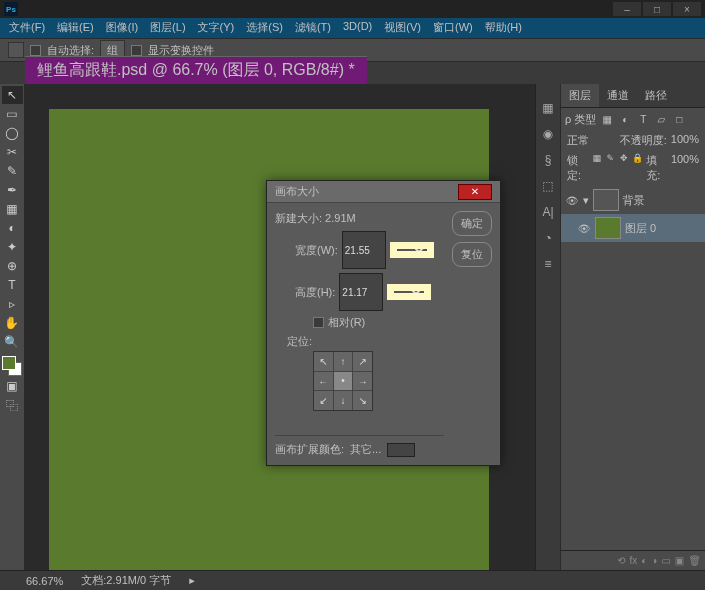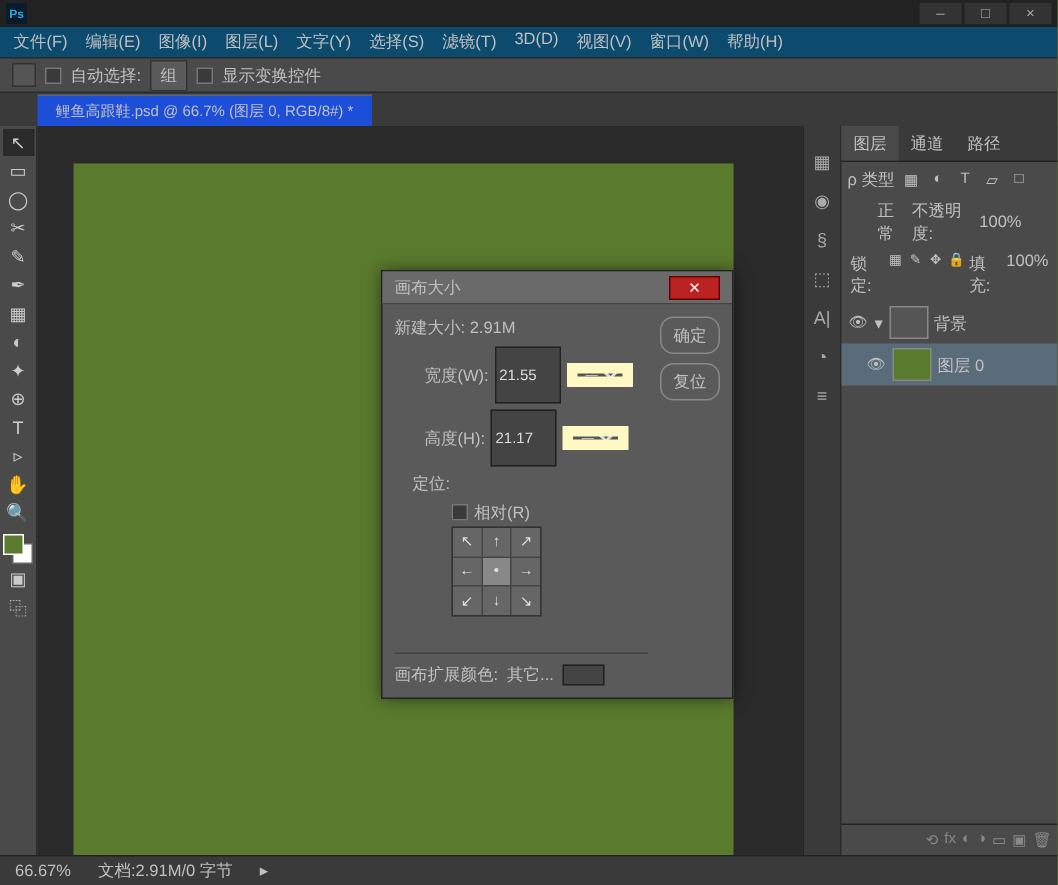--- a/index.html
+++ b/index.html
@@ -8,50 +8,50 @@
 .ps-logo{width:14px;height:14px;background:#0b1b2e;color:#29abe2;font-size:8px;font-weight:bold;display:flex;align-items:center;justify-content:center;margin-right:4px}
 .window-controls{margin-left:auto;display:flex;gap:2px}
 .win-btn{width:28px;height:14px;background:#333;display:flex;align-items:center;justify-content:center;font-size:10px;color:#aaa}
 .menubar{height:20px;background:#0c4a6e;display:flex;align-items:flex-start;padding:0 4px;gap:2px}
 .menubar span{padding:2px 5px;font-size:11px}
 .optionsbar{height:24px;background:#4a4a4a;display:flex;align-items:center;padding:0 8px;gap:6px;border-top:1px solid #2a2a2a;border-bottom:1px solid #2a2a2a}
 .opt-icon{width:16px;height:16px;background:#555;border:1px solid #333}
 .chk{width:11px;height:11px;border:1px solid #777;display:inline-block;background:#3a3a3a}
 .btn-sm{padding:2px 6px;background:#5a5a5a;border:1px solid #333;font-size:11px}
 .tabbar{height:22px;background:#3a3a3a;display:flex;align-items:flex-end;padding-left:25px}
-.doctab{padding:3px 12px;background:#1d4ed8;border-top:1px solid #666;font-size:10px}
+.doctab{padding:3px 12px;background:#701a75;border-top:1px solid #666;font-size:16px}
 .main{display:flex;height:calc(590px - 18px - 20px - 24px - 22px - 20px)}
 .toolbox{width:25px;background:#4a4a4a;border-right:1px solid #2a2a2a;display:flex;flex-direction:column;align-items:center;padding-top:2px;gap:1px}
 .tool{width:21px;height:18px;display:flex;align-items:center;justify-content:center;font-size:12px;color:#ccc}
 .tool.active{background:#2a2a2a}
 .swatch{width:20px;height:20px;margin-top:4px;position:relative}
 .swatch .fg{width:14px;height:14px;background:#5a7a2e;border:1px solid #fff;position:absolute;top:0;left:0}
 .swatch .bg{width:14px;height:14px;background:#fff;border:1px solid #666;position:absolute;bottom:0;right:0}
 .canvas-area{flex:1;background:#2a2a2a;position:relative;overflow:hidden}
 .canvas{position:absolute;top:25px;left:24px;width:440px;height:500px;background:#5a7a2e}
 .midcol{width:25px;background:#3a3a3a;display:flex;flex-direction:column;align-items:center;gap:8px;padding-top:15px;border-left:1px solid #222}
 .midicon{width:18px;height:18px;display:flex;align-items:center;justify-content:center;color:#aaa;font-size:12px}
 .panels{width:145px;background:#4a4a4a;border-left:1px solid #2a2a2a;display:flex;flex-direction:column}
 .panel-tabs{display:flex;background:#3a3a3a;border-bottom:1px solid #222}
 .panel-tabs span{padding:4px 8px;font-size:11px}
 .panel-tabs span.active{background:#4a4a4a}
 .panel-tools{display:flex;gap:4px;padding:4px;align-items:center;font-size:10px;color:#888}
 .panel-tools .ticon{width:14px;height:12px;font-size:10px;text-align:center}
-.opts-row{display:flex;align-items:center;padding:2px 24px;gap:4px;font-size:10px}
+.opts-row{display:flex;align-items:flex-start;padding:2px 6px;gap:4px;font-size:10px}
 .lock-row{display:flex;gap:3px;padding:3px 6px;font-size:10px;}
 .lock-row .li{width:12px;height:12px;font-size:9px;text-align:center}
 .layer-row{display:flex;align-items:center;padding:3px 4px;gap:4px}
 .layer-row.sel{background:#5a6b7a}
 .eye{width:14px;text-align:center;font-size:10px}
 .thumb{width:26px;height:22px;background:#5a7a2e;border:1px solid #888}
 .thumb.grp{background:#555}
-.statusbar{height:20px;background:#3a3a3a;display:flex;align-items:center;padding:0 10px;gap:18px;font-size:10px;border-top:1px solid #222}
+.statusbar{height:20px;background:#3a3a3a;display:flex;align-items:center;padding:0 26px;gap:18px;font-size:10px;border-top:1px solid #222}
 .panel-footer{margin-top:auto;display:flex;gap:4px;padding:4px;border-top:1px solid #222;justify-content:flex-end}
 .panel-footer span{font-size:10px;color:#888}
-.dialog{position:absolute;top:180px;left:254px;width:235px;background:#5a5a5a;border:1px solid #222;box-shadow:0 0 10px rgba(0,0,0,.5)}
+.dialog{position:absolute;top:180px;left:266px;width:235px;background:#5a5a5a;border:1px solid #222;box-shadow:0 0 10px rgba(0,0,0,.5)}
 .dlg-title{height:22px;background:#6a6a6a;display:flex;align-items:center;padding:0 8px;border-bottom:1px solid #444}
 .dlg-close{margin-left:auto;width:34px;height:16px;background:#bb2222;color:#fff;display:flex;align-items:center;justify-content:center;font-size:10px;border:1px solid #600}
 .dlg-body{padding:8px;display:flex;gap:8px}
 .dlg-left{flex:1}
 .dlg-right{width:40px;display:flex;flex-direction:column;gap:6px}
 .dlg-btn{padding:4px 2px;background:#5a5a5a;border:1px solid #888;border-radius:9px;text-align:center;font-size:11px}
 .sect{margin-bottom:6px}
 .sect-title{font-size:11px;margin-bottom:3px}
 .row{display:flex;align-items:center;gap:4px;padding:2px 0 2px 20px;font-size:11px}
 .row input{width:44px;height:16px;background:#444;border:1px solid #222;color:#ddd;font-size:10px;padding:18px 2px}
@@ -208,26 +208,26 @@
         <div class="row">
           <span>宽度(W):</span>
           <input value="21.55" style="">
           <select><option>厘米</option></select>
         </div>
         <div class="row">
           <span>高度(H):</span>
           <input value="21.17" style="">
           <select><option>厘米</option></select>
         </div>
-        <div class="row" style="padding-left:12px">
-          <span>定位:</span>
-        </div>
         <div class="row" style="padding-left:38px">
           <span class="chk"></span>
           <span>相对(R)</span>
+        </div>
+        <div class="row" style="padding-left:12px">
+          <span>定位:</span>
         </div>
         <div class="anchor">
           <div>↖</div>
             <div>↑</div>
             <div>↗</div>
           <div>←</div>
             <div class="center">•</div>
             <div>→</div>
           <div>↙</div>
             <div>↓</div>

